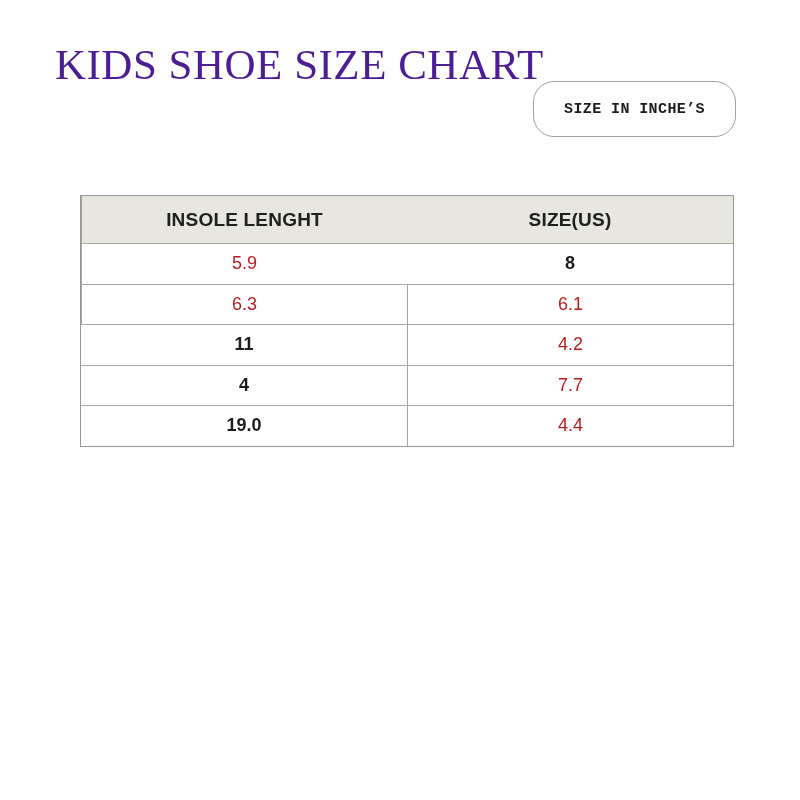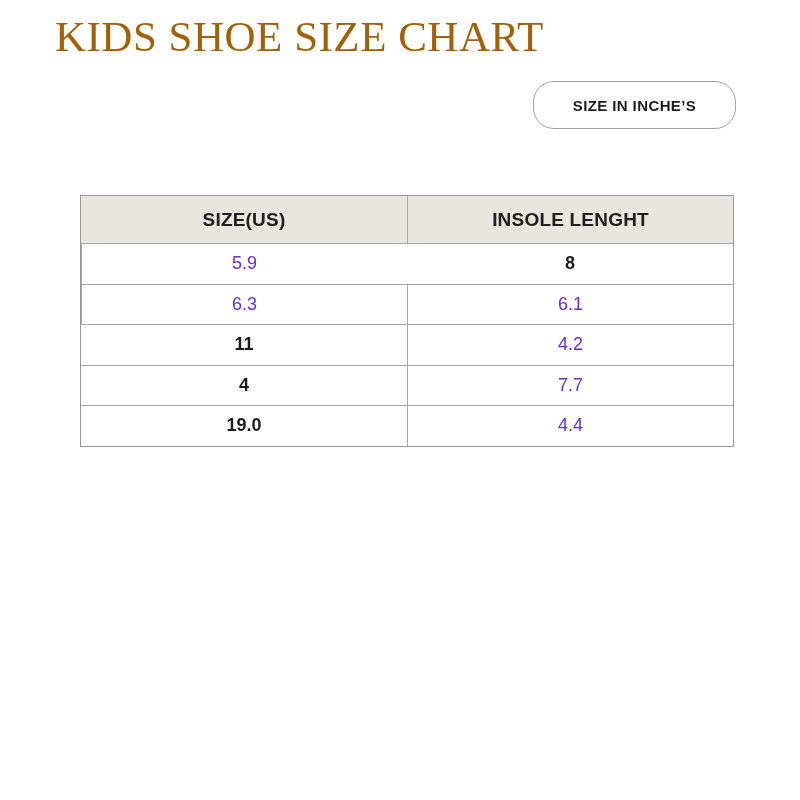--- a/index.html
+++ b/index.html
@@ -6,42 +6,43 @@
   html, body { width: 800px; height: 800px; }
   body {
     background: #ffffff;
     font-family: "Liberation Sans", sans-serif;
     position: relative;
     overflow: hidden;
   }
   .page-title {
     position: absolute;
     left: 55px;
-    top: 12px;
+    top: 40px;
     font-family: "Liberation Serif", "DejaVu Serif", serif;
     font-weight: 500;
     font-size: 43px;
     line-height: 1.15;
     letter-spacing: 0.5px;
-    color: #a16207;
+    color: #4c1d95;
     white-space: nowrap;
   }
   .unit-pill {
     position: absolute;
     left: 533px;
     top: 81px;
     width: 203px;
-    height: 48px;
+    height: 56px;
     border: 1px solid #a2a2a2;
     border-radius: 21px;
     background: #ffffff;
     display: flex;
     align-items: center;
     justify-content: center;
     cursor: pointer;
+    font-family: Liberation Mono, monospace;
   }
   .unit-pill span {
     font-size: 15px;
     font-weight: 700;
     letter-spacing: 0.4px;
     color: #1d1d1d;
     white-space: nowrap;
   }
   .size-table {
     position: absolute;
@@ -53,21 +54,21 @@
     grid-template-columns: 1fr 1fr;
     background: #ffffff;
   }
   .cell {
     display: flex;
     align-items: center;
     justify-content: center;
     height: 40.5px;
     border-top: 1px solid #a6a6a6;
     font-size: 18px;
-    color: #6d28d9;
+    color: #b91c1c;
     background: #ffffff;
   }
   .cell.col-right { border-left: 1px solid #a6a6a6; }
   .cell.header-cell {
     height: 47px;
     border-top: none;
     background: #e8e6e1;
     font-weight: 700;
     font-size: 19px;
     color: #20201e;
@@ -81,22 +82,22 @@
 </head>
 <body>
 
 <h1 class="page-title">KIDS SHOE SIZE CHART</h1>
 
 <div class="unit-pill">
   <span>SIZE IN INCHE’S</span>
 </div>
 
 <div class="size-table">
+  <div class="cell header-cell col-right">INSOLE LENGHT</div>
   <div class="cell header-cell">SIZE(US)</div>
-  <div class="cell header-cell col-right">INSOLE LENGHT</div>
 
   <div class="cell col-right">5.9</div>
 
   <div class="cell size-cell">8</div>
   <div class="cell col-right">6.3</div>
 
   <div class="cell col-right">6.1</div>
 
   <div class="cell size-cell">11</div>
   <div class="cell col-right">4.2</div>

